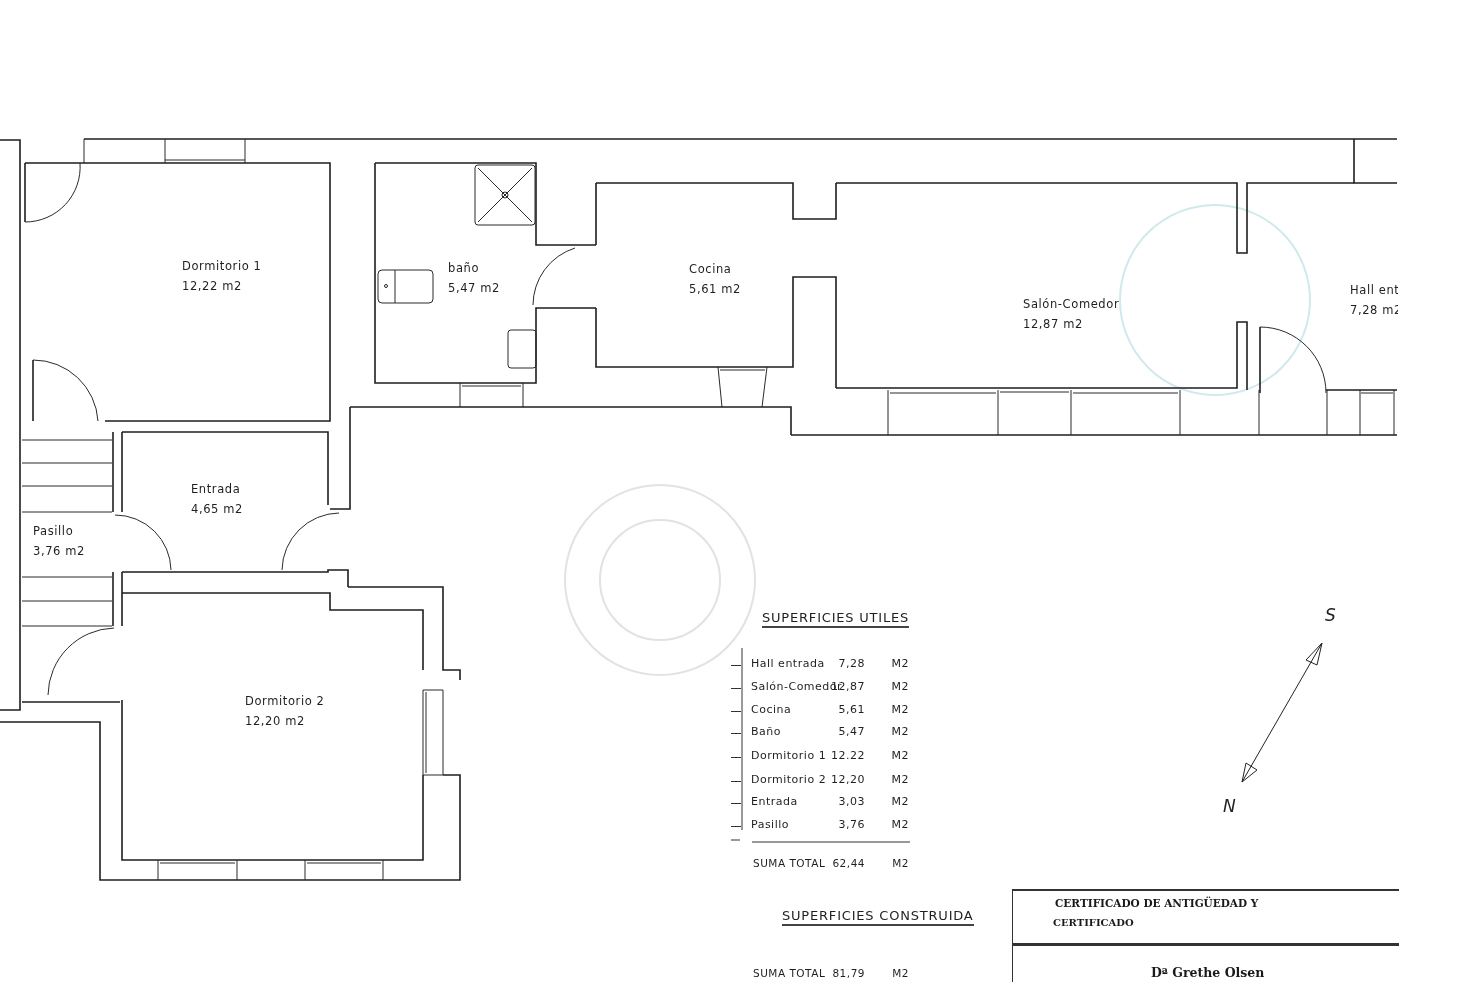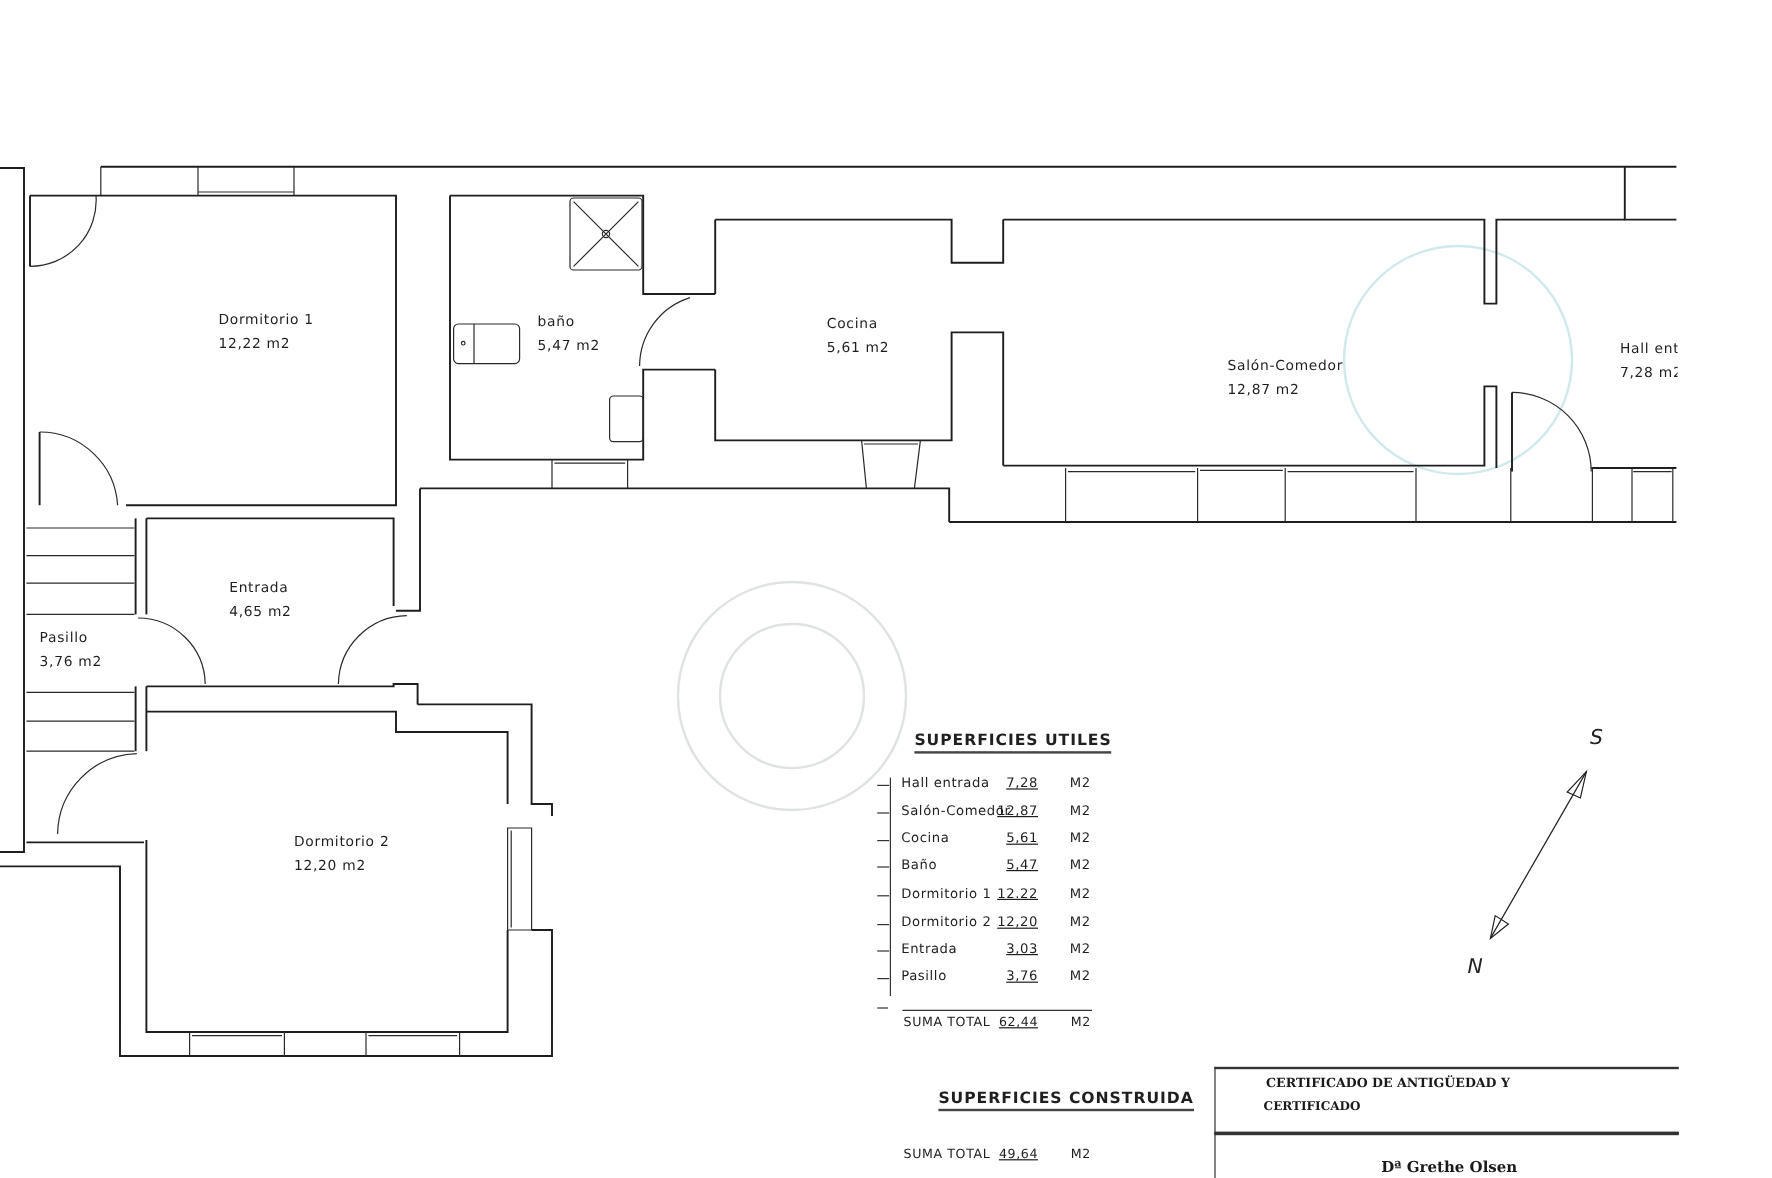--- a/index.html
+++ b/index.html
@@ -10,24 +10,24 @@
   .thin { fill: none; stroke: #2a2a2a; stroke-width: 1; }
   .door { fill: none; stroke: #2a2a2a; stroke-width: 1; }
   .stamp { fill: none; stroke: #dfe3e3; stroke-width: 2; }
   .stamp-blue { fill: none; stroke: #cfe9ec; stroke-width: 2; }
   .lbl { position: absolute; font-family: "DejaVu Sans", sans-serif; font-size: 11.5px;
          letter-spacing: 0.6px; color: #1f1f1f; line-height: 20px; white-space: nowrap; }
   .tbl { position: absolute; font-family: "DejaVu Sans", sans-serif; font-size: 11px;
          letter-spacing: 0.5px; color: #1f1f1f; white-space: nowrap; }
   .hdr { position: absolute; font-family: "DejaVu Sans", sans-serif; font-size: 13px;
          letter-spacing: 0.8px; color: #1f1f1f; white-space: nowrap; }
-  .hdr span { border-bottom: 2px solid #444; padding-bottom: 1px; font-weight: bold; }
-  .row { position: absolute; left: 0; height: 20px; width: 200px; }
+  .hdr span { border-bottom: 2px solid #444; padding-bottom: 1px; }
+  .row { position: absolute; left: 0; height: 20px; width: 200px; margin-top: 11px; }
   .row .nm { position: absolute; left: 20px; }
-  .row .vl { position: absolute; right: 44px; text-align: right; text-decoration: underline; }
+  .row .vl { position: absolute; right: 44px; text-align: right; }
   .row .un { position: absolute; right: 0; padding-left: 48px; }
   .row .tick { position: absolute; left: 0; top: 8px; width: 10px; border-top: 1px solid #333; }
   .title-box { position: absolute; border: 1px solid #333; border-right: none; }
   .tb-text { position: absolute; font-family: "DejaVu Serif", serif; font-weight: bold;
              color: #1a1a1a; white-space: nowrap; }
   .compass-lbl { position: absolute; font-family: "DejaVu Sans", sans-serif; font-size: 17px;
                  font-style: italic; color: #222; }
 </style>
 </head>
 <body>
@@ -230,21 +230,21 @@
       <span class="un">M2</span>
     </div>
 </div>
 
 <div class="hdr" style="left:762px;top:908px;margin-left:20px;">
   <span>SUPERFICIES CONSTRUIDA</span>
 </div>
 <div class="tbl" style="left:731px;top:956px;width:180px;height:20px;">
   <div class="row" style="top:0px;width:178px;font-size:10.5px;">
       <span class="nm" style="left:22px;">SUMA TOTAL</span>
-      <span class="vl">49,64</span>
+      <span class="vl">81,79</span>
       <span class="un">M2</span>
     </div>
 </div>
 
 <div class="compass-lbl" style="left:1325px;top:605px;">S</div>
 <div class="compass-lbl" style="left:1223px;top:796px;">N</div>
 
 <div class="title-box" style="left:1012px;top:889px;width:386px;height:52px;border-top:2px solid #333;border-bottom:2px solid #333;">
   <div class="tb-text" style="left:42px;top:6px;font-size:10.5px;">CERTIFICADO DE ANTIGÜEDAD Y</div>
   <div class="tb-text" style="left:40px;top:26px;font-size:10px;">CERTIFICADO</div>

